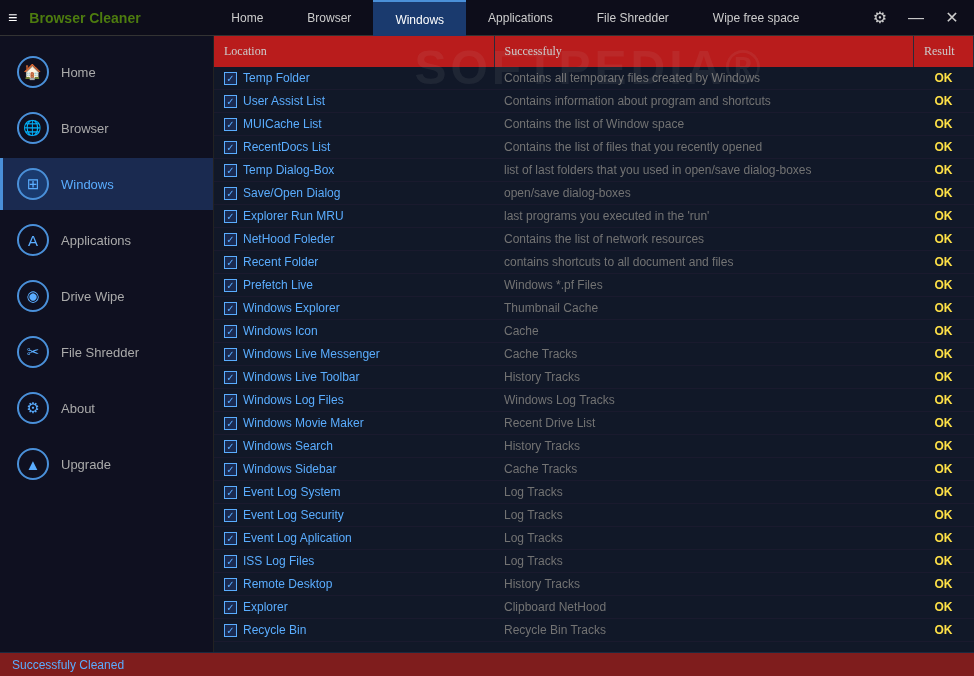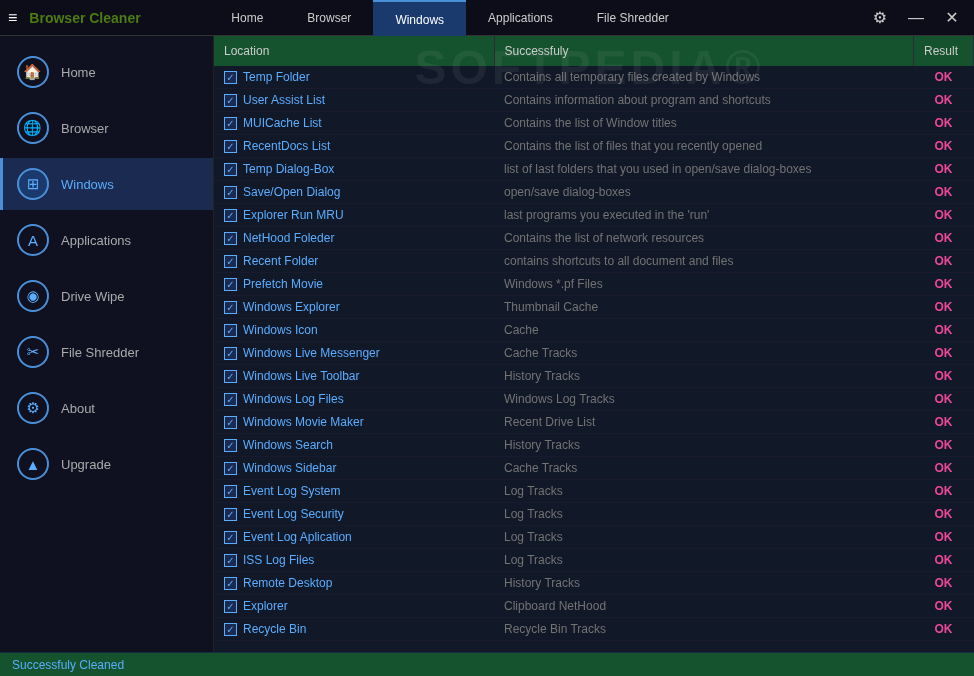--- a/index.html
+++ b/index.html
@@ -129,22 +129,23 @@
       overflow: hidden;
     }
 
     
     #data-table {
       width: 100%;
       border-collapse: collapse;
       font-size: 12px;
     }
     #data-table thead tr {
-      background: #14532d;
+      background: #b91c1c;
       color: #ccc;
+      font-family: Liberation Serif, serif;
     }
     #data-table thead th {
       padding: 8px 10px;
       text-align: left;
       font-weight: normal;
       border-right: 1px solid #2a2a3a;
     }
     #data-table tbody tr {
       border-bottom: 1px solid #1a1a2e;
     }
@@ -155,21 +156,21 @@
     .col-location { width: 280px; }
     .col-result { width: 60px; text-align: center; }
 
     .location-cell {
       display: flex;
       align-items: center;
       gap: 6px;
       color: #5aadff;
     }
     .description-cell { color: #737373; }
-    .result-ok { color: #ec4899; font-weight: bold; }
+    .result-ok { color: #fde047; font-weight: bold; }
 
     .checkbox {
       width: 13px;
       height: 13px;
       border: 1px solid #5aadff;
       background: #1a2a50;
       display: inline-flex;
       align-items: center;
       justify-content: center;
       flex-shrink: 0;
@@ -193,21 +194,21 @@
       color: rgba(200,200,200,0.08);
       font-size: 48px;
       font-weight: bold;
       letter-spacing: 4px;
       user-select: none;
     }
 
     
     #status-bar {
       height: 24px;
-      background: #14532d;
+      background: #7f1d1d;
       display: flex;
       align-items: center;
       padding: 0 12px;
       color: #5aadff;
       font-size: 12px;
       border-top: 1px solid #1a2a40;
     }
 
     .content-scroll {
       overflow-y: auto;
@@ -224,20 +225,21 @@
 
 <div id="title-bar">
   <span id="menu-icon">≡</span>
   <span id="app-title">Browser Cleaner</span>
   <nav id="top-nav">
       <div class="top-nav-item">Home</div>
       <div class="top-nav-item">Browser</div>
       <div class="top-nav-item active">Windows</div>
       <div class="top-nav-item">Applications</div>
       <div class="top-nav-item">File Shredder</div>
+      <div class="top-nav-item">Wipe free space</div>
     </nav>
   <div id="title-bar-controls">
     <div class="title-bar-btn">⚙</div>
     <div class="title-bar-btn">—</div>
     <div class="title-bar-btn">✕</div>
   </div>
 </div>
 
 <div id="main">
 
@@ -310,21 +312,21 @@
               <td class="description-cell">Contains information about program and shortcuts</td>
               <td class="col-result result-ok">OK</td>
             </tr>
             <tr>
               <td class="col-location">
                 <div class="location-cell">
                   <div class="checkbox">✓</div>
                   <span>MUICache List</span>
                 </div>
               </td>
-              <td class="description-cell">Contains the list of Window titles</td>
+              <td class="description-cell">Contains the list of Window space</td>
               <td class="col-result result-ok">OK</td>
             </tr>
             <tr>
               <td class="col-location">
                 <div class="location-cell">
                   <div class="checkbox">✓</div>
                   <span>RecentDocs List</span>
                 </div>
               </td>
               <td class="description-cell">Contains the list of files that you recently opened</td>
@@ -377,21 +379,21 @@
                   <span>Recent Folder</span>
                 </div>
               </td>
               <td class="description-cell">contains shortcuts to all document and files</td>
               <td class="col-result result-ok">OK</td>
             </tr>
             <tr>
               <td class="col-location">
                 <div class="location-cell">
                   <div class="checkbox">✓</div>
-                  <span>Prefetch Movie</span>
+                  <span>Prefetch Live</span>
                 </div>
               </td>
               <td class="description-cell">Windows *.pf Files</td>
               <td class="col-result result-ok">OK</td>
             </tr>
             <tr>
               <td class="col-location">
                 <div class="location-cell">
                   <div class="checkbox">✓</div>
                   <span>Windows Explorer</span>

